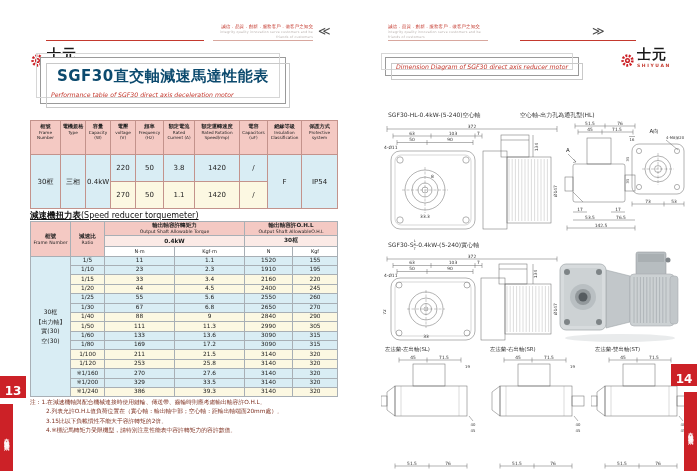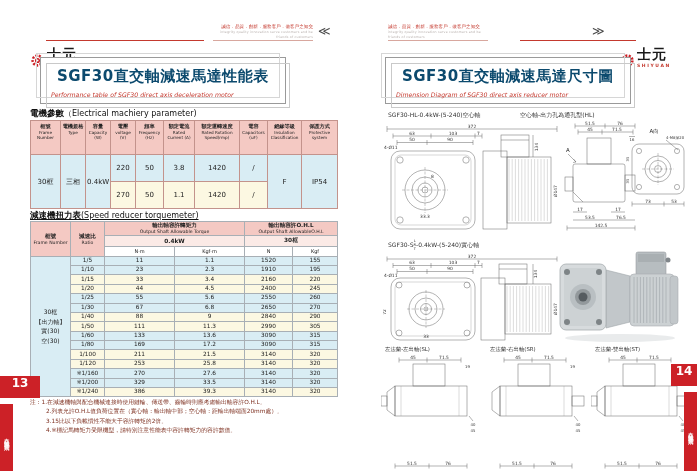--- a/index.html
+++ b/index.html
@@ -49,21 +49,21 @@
   .ttable tbody tr.blue td{background:#d9edf4;}
   .ttable tbody tr.cream td{background:#fcf8e2;}
   .ttable tbody td.ratio{background:#d9edf4;}
   .ttable td.framecell{background:#fff;font-size:6px;line-height:1.6;vertical-align:middle;}
 
   
   .notes{font-size:5.8px;color:#7d2f1f;line-height:1.6;width:305px;}
   .notes .indent{margin-left:16px;}
 
   
-  .tab{background:#cc2127;color:#fff;font-weight:bold;font-size:12px;display:flex;align-items:flex-start;justify-content:center;}
+  .tab{background:#cc2127;color:#fff;font-weight:bold;font-size:12px;display:flex;align-items:flex-end;justify-content:center;}
   .spine{background:#cc2127;color:#fff;writing-mode:vertical-rl;text-orientation:upright;
          font-size:5.5px;letter-spacing:1px;display:flex;align-items:center;justify-content:center;line-height:1;}
 
   
   .dlabel{font-size:6px;color:#333;white-space:nowrap;}
   .dlabel .stack{display:inline-flex;flex-direction:column;font-size:3.6px;line-height:1.05;vertical-align:middle;text-align:center;}
   .vlabel{font-size:5.4px;color:#333;white-space:nowrap;}
 
   svg text{font-family:"DejaVu Sans",sans-serif;font-size:4.4px;fill:#333;}
   svg text.big{font-size:5.4px;fill:#222;}
@@ -93,23 +93,20 @@
     <div>誠信．品質．創新．服務客戶．做客戶之知交</div>
     <div class="en">integrity quality innovation serve customers and be friends of customers</div>
   </div>
   <div class="abs chev" style="left:318px;top:25px;">≪</div>
 
   <div class="titlebox" style="left:40px;top:57px;">
     <h1>SGF30直交軸減速馬達性能表</h1>
     <div class="sub">Performance table of SGF30 direct axis deceleration motor</div>
   </div>
 
-  <div class="abs sechead" style="left:30px;top:108px;">
-    <b>電機參數</b><span>（Electrical machiery parameter)</span>
-  </div>
 
   <table class="etable abs" style="left:30px;top:120px;width:307px;">
     <colgroup>
       <col style="width:30px">
         <col style="width:25px">
         <col style="width:25px">
         <col style="width:25px">
         <col style="width:28px">
       <col style="width:31px">
         <col style="width:45px">
@@ -342,21 +339,21 @@
       </tbody>
   </table>
 
   <div class="abs notes" id="notes" style="left:30px;top:398px;">
       <div>注：1.在減速機軸與配合機械連接時使用鏈輪、傳送帶、齒輪時則應考慮輸出軸容許O.H.L。</div>
       <div class="indent">2.列表允許O.H.L值負荷位置在（實心軸：輸出軸中部；空心軸：距輸出軸端面20mm處）。</div>
       <div class="indent">3.15比以下負載慣性不能大于容許轉矩的2倍。</div>
       <div class="indent">4.※標記馬轉矩力受限機型，請特別注意性能表中容許轉矩力的容許數值。</div>
     </div>
 
-  <div class="abs tab" style="left:0;top:376px;width:40px;height:22px;">
+  <div class="abs tab" style="left:0;top:376px;width:26px;height:22px;">
     <span>13</span>
   </div>
   <div class="abs spine" style="left:0;top:404px;width:13px;height:67px;">
     <span>直交軸減速馬達系列</span>
   </div>
 
   <div class="abs tagline" style="left:388px;top:24px;width:100px;text-align:left;">
     <div>誠信．品質．創新．服務客戶．做客戶之知交</div>
     <div class="en">integrity quality innovation serve customers and be friends of customers</div>
   </div>
@@ -368,21 +365,20 @@
       <circle cx="10" cy="10" r="1.4" fill="#fff"></circle>
     </svg>
     <div>
       <div class="logo-zh">士元</div>
       <div class="logo-en">SHIYUAN</div>
     </div>
   </div>
   <div class="abs brandline" style="left:520px;top:40px;width:116px;"></div>
 
   <div class="titlebox" style="left:385px;top:57px;">
-    <h1>SGF30直交軸減速馬達尺寸圖</h1>
     <div class="sub">Dimension Diagram of SGF30 direct axis reducer motor</div>
   </div>
 
   <div class="abs dlabel" style="left:388px;top:111px;">SGF30-HL-0.4kW-(5-240)空心軸</div>
   <div class="abs dlabel" style="left:520px;top:111px;">空心軸-出力孔為通孔型(HL)</div>
 
   <svg class="abs" style="left:383px;top:121px;" width="178" height="113" viewBox="0 0 178 113">
     <g stroke="#666" stroke-width="0.5" fill="none">
       <line x1="4" y1="8" x2="174" y2="8"></line>
         <line x1="4" y1="5" x2="4" y2="11"></line>

